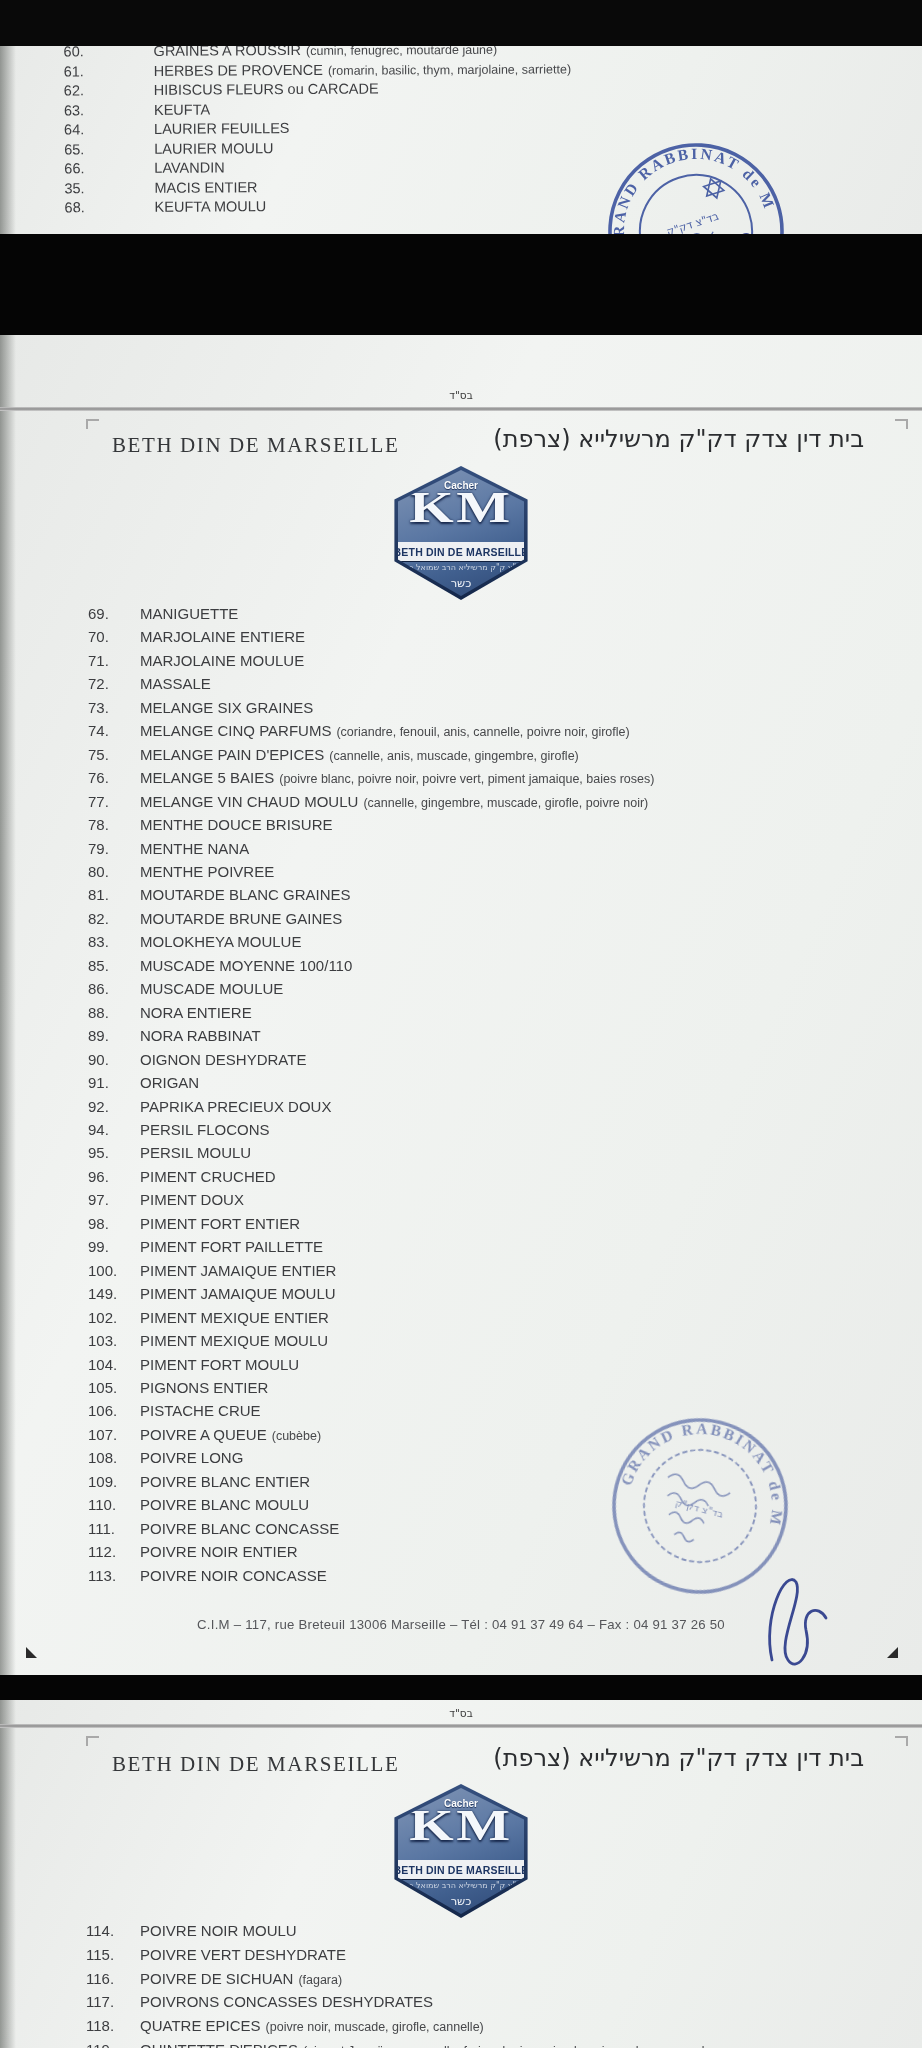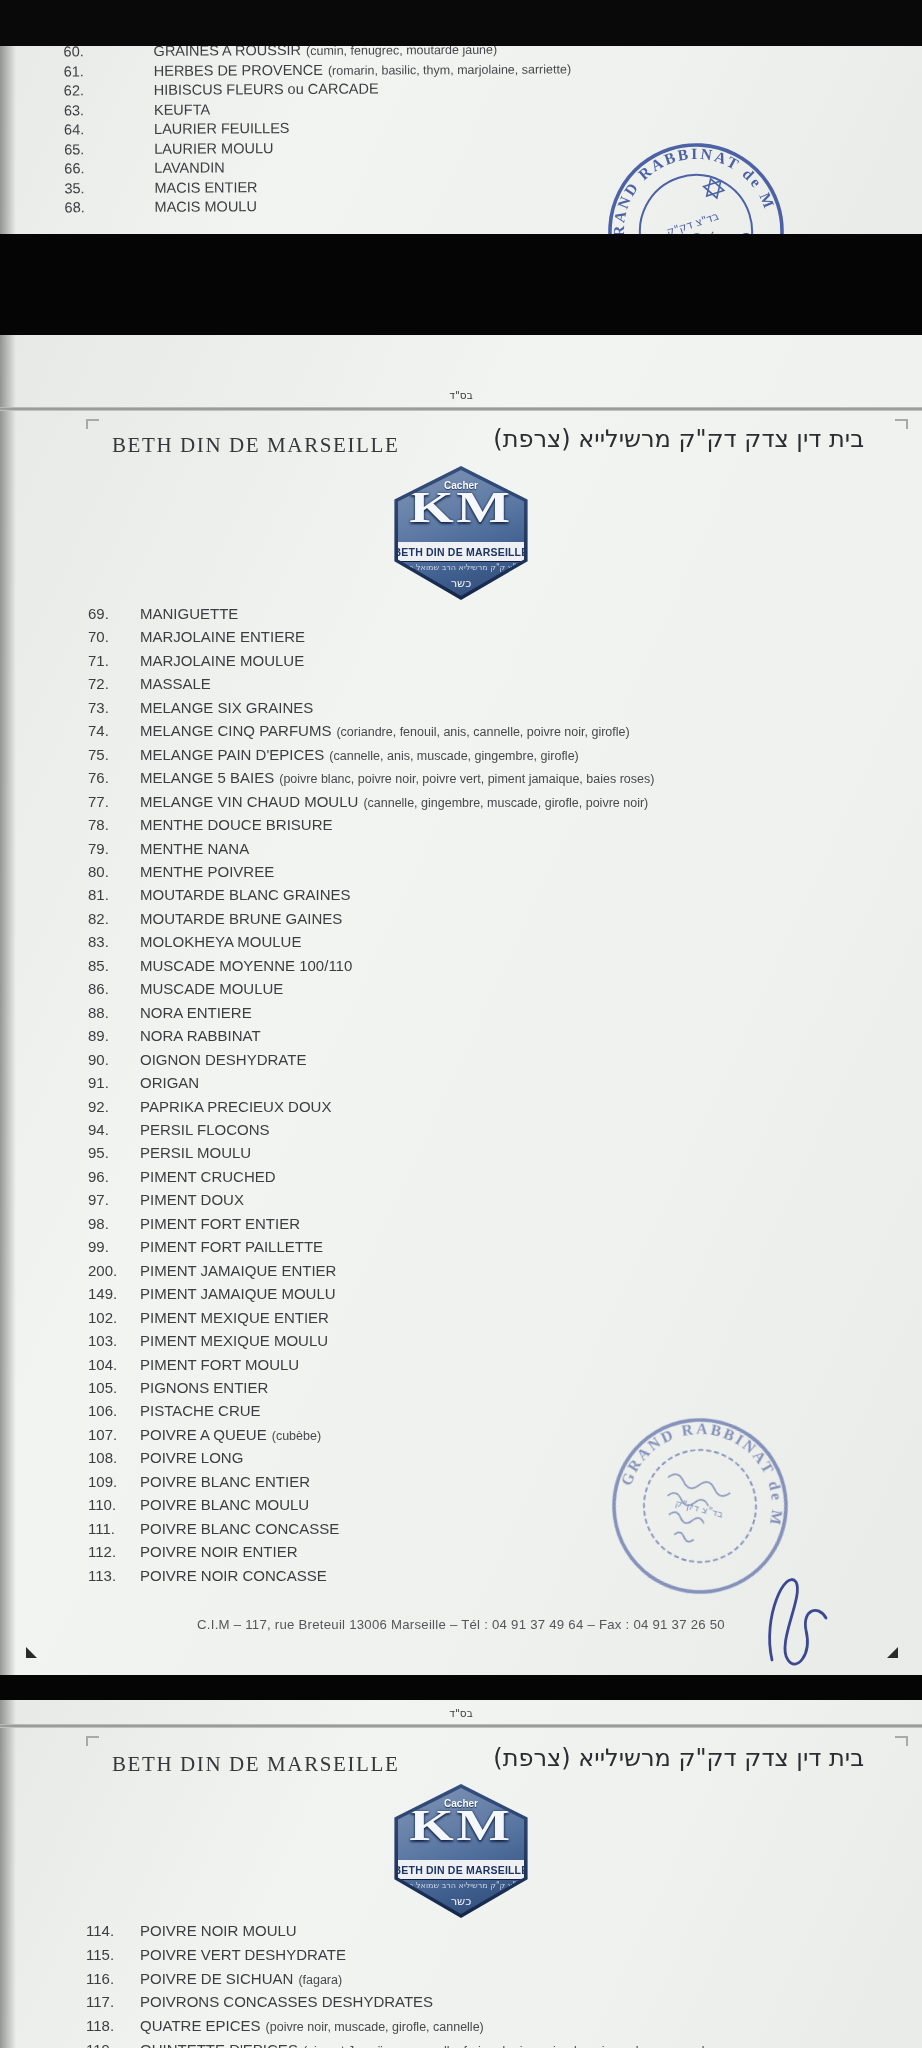--- a/index.html
+++ b/index.html
@@ -118,21 +118,21 @@
             <span class="name"><span>LAVANDIN</span><span class="detail"></span></span>
           </li>
 
           <li class="item">
             <span class="num">35.</span>
             <span class="name"><span>MACIS ENTIER</span><span class="detail"></span></span>
           </li>
 
           <li class="item">
             <span class="num">68.</span>
-            <span class="name"><span>MACIS MOULU</span><span class="detail"></span></span>
+            <span class="name"><span>KEUFTA MOULU</span><span class="detail"></span></span>
           </li>
         </ol>
       <div class="footer" style="top:272px;">C.I.M – 117, rue Breteuil 13006 Marseille – Tél : 04 91 37 49 64 – Fax : 04 91 37 26 50</div>
     </div>
 
     <svg class="stamp stamp1" width="196" height="196" viewBox="0 0 196 196">
       <defs>
           <path id="ring1" d="M 26,98 A 72,72 0 0 1 170,98" fill="none"></path>
         </defs>
       <circle cx="98" cy="98" r="86" fill="none" stroke="#3a53a8" stroke-width="3.6"></circle>
@@ -322,21 +322,21 @@
           <span class="num">98.</span>
           <span class="name"><span>PIMENT FORT ENTIER</span><span class="detail"></span></span>
         </li>
 
         <li class="item">
           <span class="num">99.</span>
           <span class="name"><span>PIMENT FORT PAILLETTE</span><span class="detail"></span></span>
         </li>
 
         <li class="item">
-          <span class="num">200.</span>
+          <span class="num">100.</span>
           <span class="name"><span>PIMENT JAMAIQUE ENTIER</span><span class="detail"></span></span>
         </li>
 
         <li class="item">
           <span class="num">149.</span>
           <span class="name"><span>PIMENT JAMAIQUE MOULU</span><span class="detail"></span></span>
         </li>
 
         <li class="item">
           <span class="num">102.</span>

